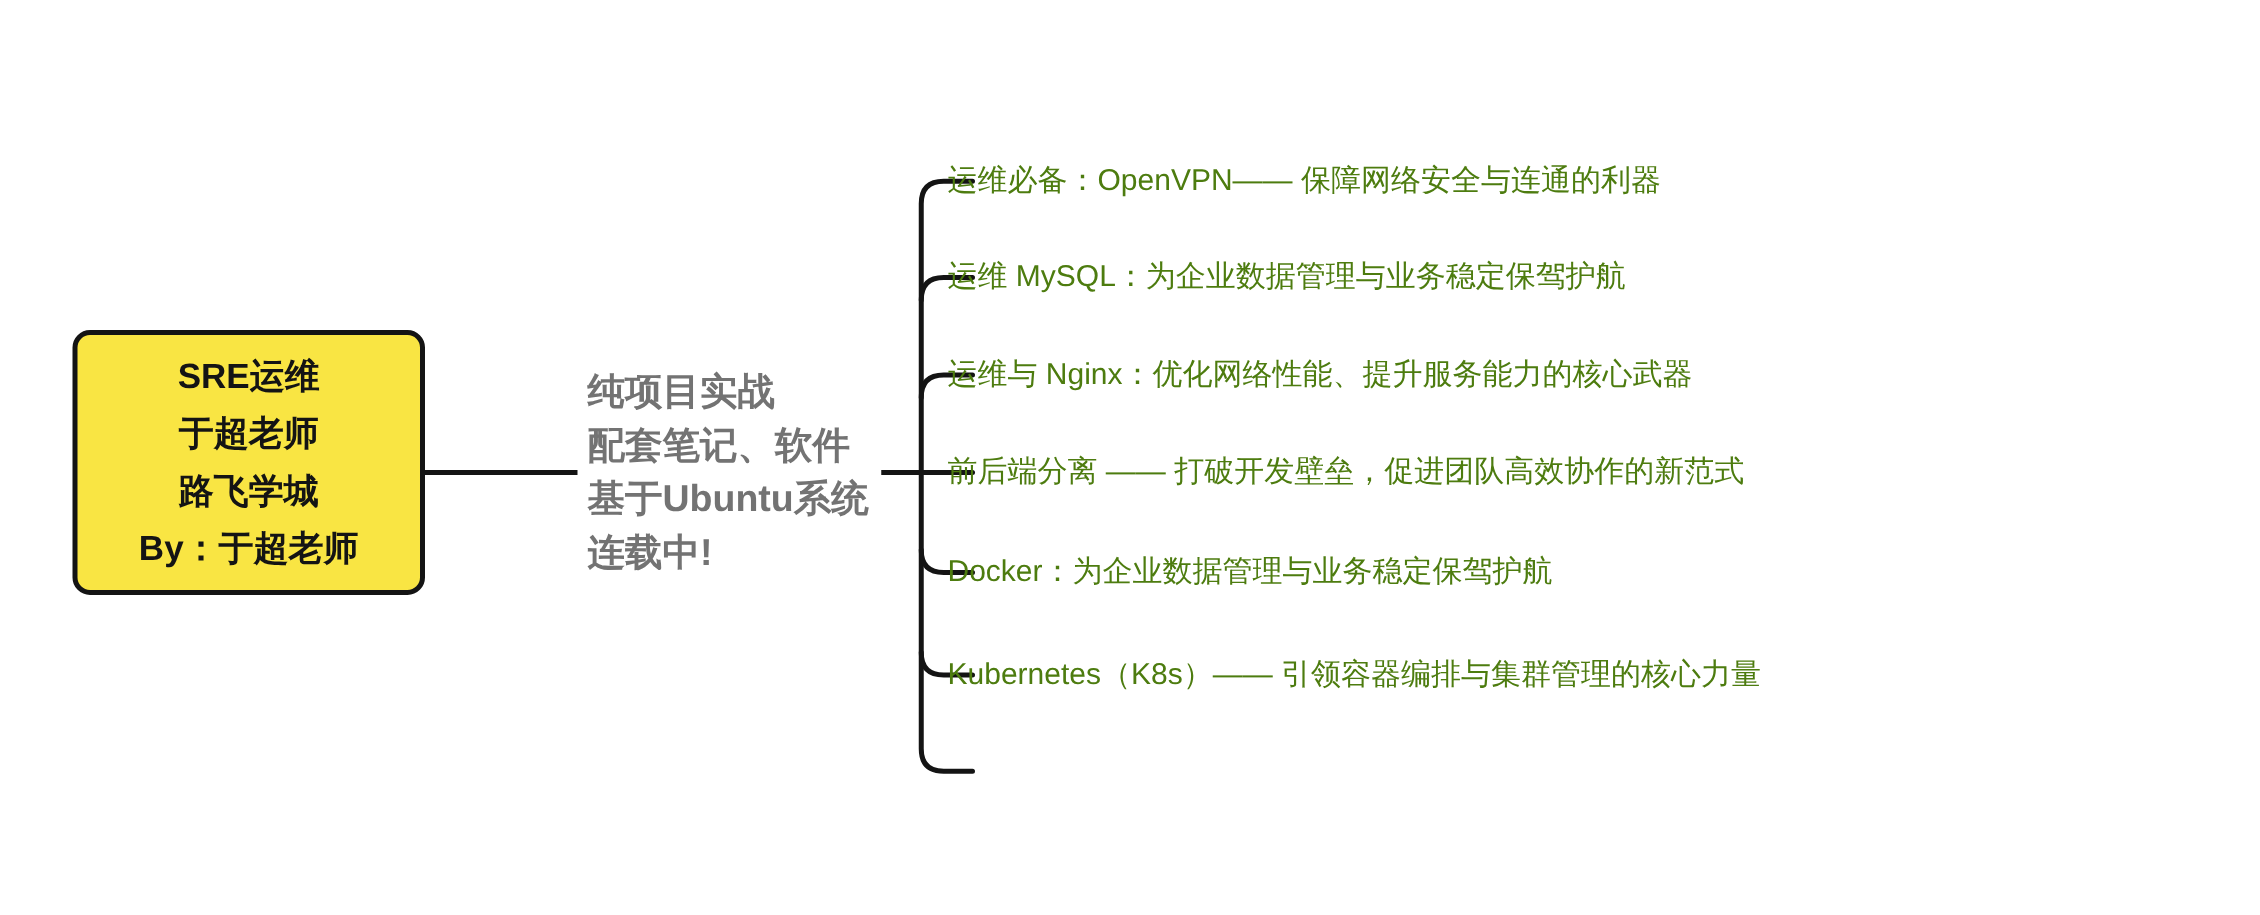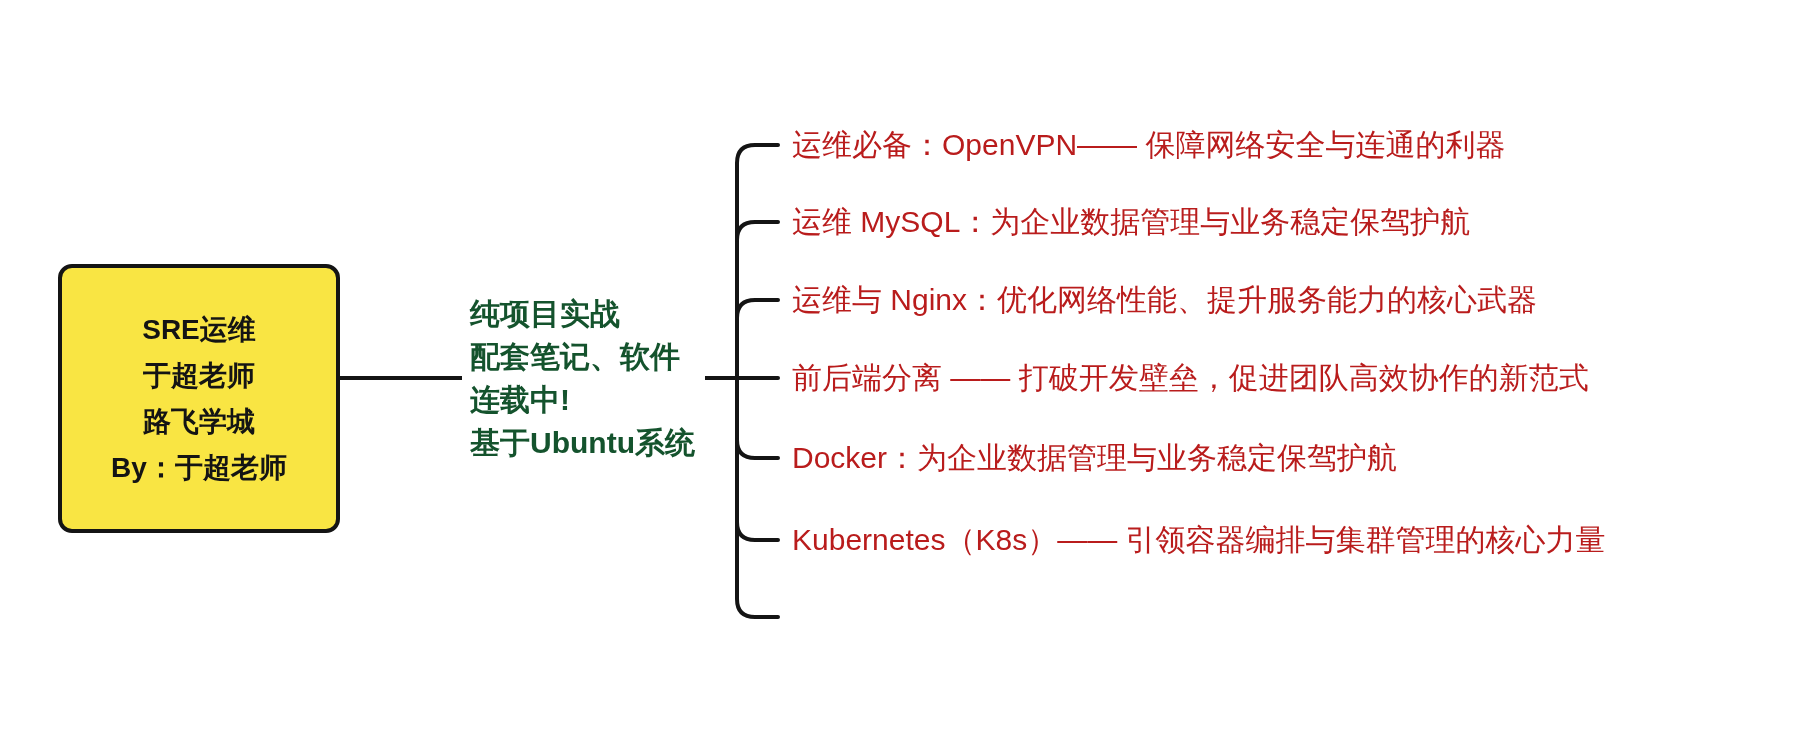--- a/index.html
+++ b/index.html
@@ -25,21 +25,21 @@
     fill: none;
     stroke: #141414;
     stroke-width: 4;
     stroke-linecap: round;
   }
   .root-node {
     position: absolute;
     left: 58px;
     top: 264px;
     width: 282px;
-    height: 269px;
+    height: 212px;
     box-sizing: border-box;
     background: #F9E543;
     border: 4px solid #141414;
     border-radius: 14px;
     z-index: 2;
     display: flex;
     flex-direction: column;
     justify-content: center;
     align-items: center;
   }
@@ -54,31 +54,31 @@
     position: absolute;
     left: 462px;
     top: 290px;
     z-index: 3;
     background: #ffffff;
     padding: 2px 10px 2px 8px;
   }
   .note-line {
     font-size: 30px;
     font-weight: bold;
-    color: #14532d;
+    color: #737373;
     line-height: 43px;
     white-space: nowrap;
   }
   .branch {
     position: absolute;
-    left: 792px;
+    left: 758px;
     transform: translateY(-50%);
     z-index: 2;
-    font-size: 30px;
-    color: #b91c1c;
+    font-size: 24px;
+    color: #4d7c0f;
     line-height: 1.25;
     white-space: nowrap;
   }
 </style>
 </head>
 <body>
 
 <div class="canvas">
 
   <svg class="links" width="1808" height="732" viewBox="0 0 1808 732">
@@ -93,22 +93,22 @@
   <div class="root-node">
     <div class="root-line">SRE运维</div>
     <div class="root-line">于超老师</div>
     <div class="root-line">路飞学城</div>
     <div class="root-line">By：于超老师</div>
   </div>
 
   <div class="note">
     <div class="note-line">纯项目实战</div>
     <div class="note-line">配套笔记、软件</div>
+    <div class="note-line">基于Ubuntu系统</div>
     <div class="note-line">连载中!</div>
-    <div class="note-line">基于Ubuntu系统</div>
   </div>
 
   <div class="branch" style="top:145px">运维必备：OpenVPN—— 保障网络安全与连通的利器</div>
   <div class="branch" style="top:300px">运维与 Nginx：优化网络性能、提升服务能力的核心武器</div>
   <div class="branch" style="top:222px">运维 MySQL：为企业数据管理与业务稳定保驾护航</div>
   <div class="branch" style="top:378px">前后端分离 —— 打破开发壁垒，促进团队高效协作的新范式</div>
   <div class="branch" style="top:458px">Docker：为企业数据管理与业务稳定保驾护航</div>
   <div class="branch" style="top:540px">Kubernetes（K8s）—— 引领容器编排与集群管理的核心力量</div>
 
 </div>

